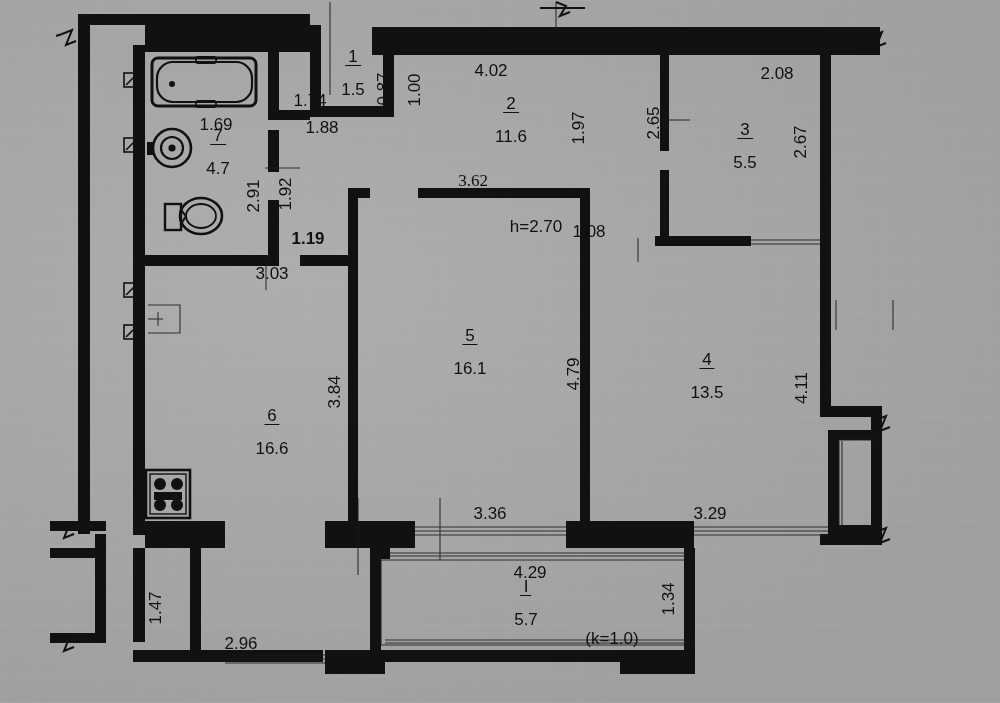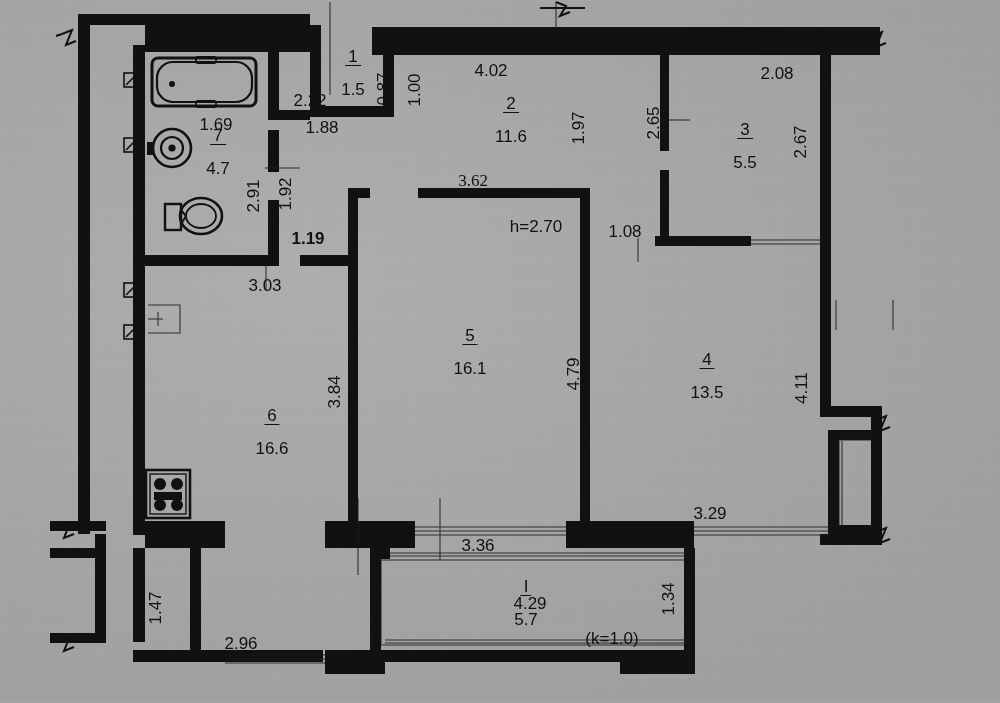--- a/index.html
+++ b/index.html
@@ -283,35 +283,35 @@
         <span class="rnum">I</span>
         <span class="rarea">5.7</span>
       </div>
       <div class="dim-label" style="left: 491px; top: 70px; transform: translate(-50%, -50%) rotate(0deg);">4.02</div>
       <div class="dim-label" style="left: 748px; top: 73px; transform: translate(-50%, -50%) rotate(0deg); margin-left: 29px;">2.08</div>
       <div class="dim-label dim-v" style="left: 383px; top: 89px; transform: translate(-50%, -50%) rotate(-90deg);">0.87</div>
       <div class="dim-label dim-v" style="left: 414px; top: 90px; transform: translate(-50%, -50%) rotate(-90deg);">1.00</div>
       <div class="dim-label dim-v" style="left: 578px; top: 128px; transform: translate(-50%, -50%) rotate(-90deg);">1.97</div>
       <div class="dim-label dim-v" style="left: 653px; top: 123px; transform: translate(-50%, -50%) rotate(-90deg);">2.65</div>
       <div class="dim-label dim-v" style="left: 800px; top: 142px; transform: translate(-50%, -50%) rotate(-90deg);">2.67</div>
-      <div class="dim-label" style="left: 310px; top: 100px; transform: translate(-50%, -50%) rotate(0deg);">2.22</div>
+      <div class="dim-label" style="left: 310px; top: 100px; transform: translate(-50%, -50%) rotate(0deg);">1.74</div>
       <div class="dim-label" style="left: 322px; top: 127px; transform: translate(-50%, -50%) rotate(0deg); text-align: right;">1.88</div>
       <div class="dim-label" style="left: 216px; top: 124px; transform: translate(-50%, -50%) rotate(0deg); text-align: right;">1.69</div>
       <div class="dim-label dim-v" style="left: 253px; top: 196px; transform: translate(-50%, -50%) rotate(-90deg);">2.91</div>
       <div class="dim-label dim-v" style="left: 285px; top: 194px; transform: translate(-50%, -50%) rotate(-90deg);">1.92</div>
       <div class="dim-label" style="left: 308px; top: 238px; transform: translate(-50%, -50%) rotate(0deg); font-weight: bold;">1.19</div>
-      <div class="dim-label" style="left: 265px; top: 273px; transform: translate(-50%, -50%) rotate(0deg); margin-top: 12px;">3.03</div>
+      <div class="dim-label" style="left: 272px; top: 273px; transform: translate(-50%, -50%) rotate(0deg);">3.03</div>
       <div class="dim-label" style="left: 473px; top: 180px; transform: translate(-50%, -50%) rotate(0deg); font-family: Liberation Serif, serif;">3.62</div>
-      <div class="dim-label" style="left: 625px; top: 231px; transform: translate(-50%, -50%) rotate(0deg); text-align: center;">1.08</div>
+      <div class="dim-label" style="left: 589px; top: 231px; transform: translate(-50%, -50%) rotate(0deg); text-align: center;">1.08</div>
       <div class="dim-label dim-v" style="left: 334px; top: 392px; transform: translate(-50%, -50%) rotate(-90deg);">3.84</div>
       <div class="dim-label dim-v" style="left: 573px; top: 374px; transform: translate(-50%, -50%) rotate(-90deg);">4.79</div>
       <div class="dim-label dim-v" style="left: 801px; top: 388px; transform: translate(-50%, -50%) rotate(-90deg);">4.11</div>
-      <div class="dim-label" style="left: 478px; top: 513px; transform: translate(-50%, -50%) rotate(0deg); margin-top: 32px;">3.36</div>
+      <div class="dim-label" style="left: 490px; top: 513px; transform: translate(-50%, -50%) rotate(0deg);">3.36</div>
       <div class="dim-label" style="left: 710px; top: 513px; transform: translate(-50%, -50%) rotate(0deg);">3.29</div>
-      <div class="dim-label" style="left: 530px; top: 603px; transform: translate(-50%, -50%) rotate(0deg);">4.29</div>
+      <div class="dim-label" style="left: 530px; top: 572px; transform: translate(-50%, -50%) rotate(0deg);">4.29</div>
       <div class="dim-label dim-v" style="left: 668px; top: 599px; transform: translate(-50%, -50%) rotate(-90deg);">1.34</div>
       <div class="dim-label dim-v" style="left: 155px; top: 608px; transform: translate(-50%, -50%) rotate(-90deg);">1.47</div>
       <div class="dim-label" style="left: 241px; top: 643px; transform: translate(-50%, -50%) rotate(0deg);">2.96</div>
       <div class="note-label" style="left: 536px; top: 226px; transform: translate(-50%, -50%);">h=2.70</div>
       <div class="note-label" style="left: 612px; top: 638px; transform: translate(-50%, -50%);">(k=1.0)</div>
     </div>
 
 </div>
 
 </body></html>

